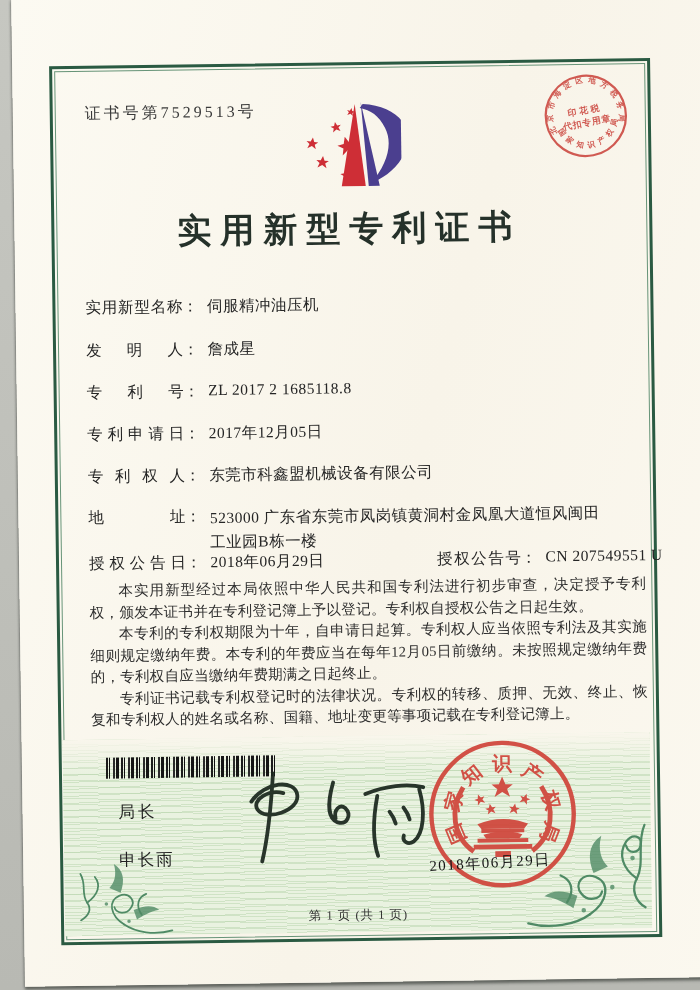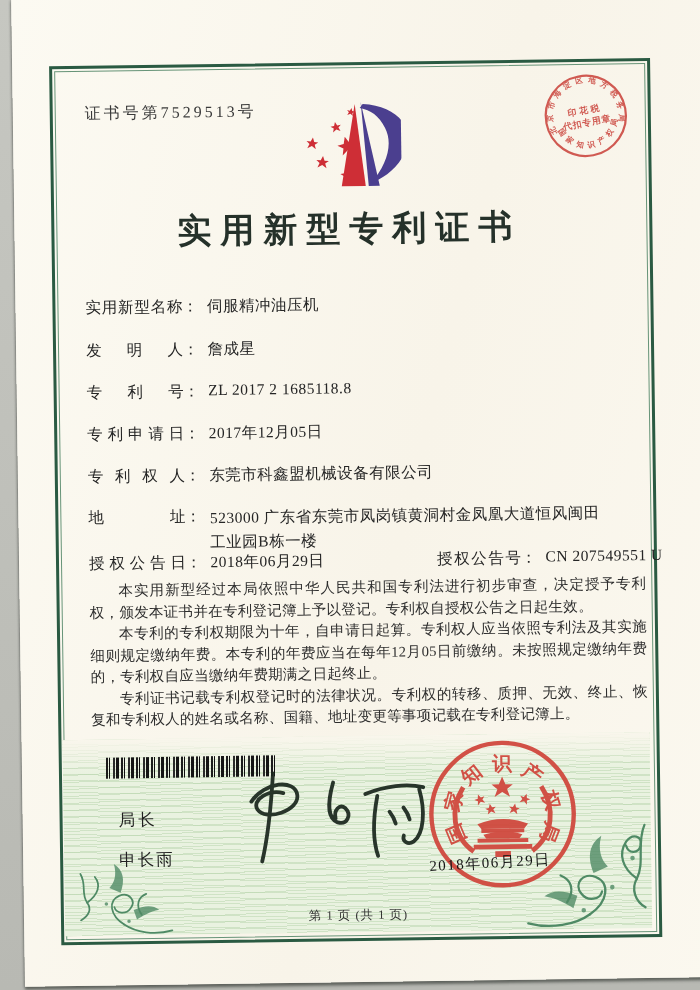--- a/index.html
+++ b/index.html
@@ -27,21 +27,21 @@
   .paras p{margin:0;text-indent:2em;letter-spacing:.3px;}
   .band{position:absolute;left:41px;top:742px;width:587px;height:196px;
         background:
           repeating-linear-gradient(178deg, rgba(186,214,175,.55) 0 1px, rgba(233,242,224,.0) 1px 7px),
           repeating-linear-gradient(182deg, rgba(186,214,175,.55) 0 1px, rgba(0,0,0,0) 1px 6px),
           #e9f2e0;}
   .band::before{content:"";position:absolute;left:0;top:0;width:100%;height:34px;
         background:linear-gradient(#f9f6ec,rgba(249,246,236,0));}
   .barcode{position:absolute;left:84px;top:760px;width:172px;height:21px;
         background:repeating-linear-gradient(90deg,#1c1c1c 0 2px,rgba(0,0,0,0) 2px 3px,#101010 3px 4px,rgba(0,0,0,0) 4px 7px,#2a2a2a 7px 9px,rgba(0,0,0,0) 9px 10px,#151515 10px 13px,rgba(0,0,0,0) 13px 15px);}
-  .signer-title{position:absolute;left:96px;top:804px;font-size:16.5px;letter-spacing:3px;color:#1f1f1f;margin-top:8px;}
+  .signer-title{position:absolute;left:96px;top:804px;font-size:16.5px;letter-spacing:3px;color:#1f1f1f;}
   .signer-name{position:absolute;left:96px;top:852px;font-size:16.5px;letter-spacing:2px;color:#1f1f1f;}
   .signature{position:absolute;left:185px;top:772px;width:225px;height:105px;}
   .seal{position:absolute;left:402px;top:744px;width:156px;height:156px;opacity:.93;}
   .seal text{fill:#d0453b;font-weight:bold;}
   .seal-date{position:absolute;left:406px;top:860px;width:180px;font-size:15px;letter-spacing:1.5px;
         color:#141414;transform:rotate(-2.5deg);}
   .footer{position:absolute;left:37px;top:913px;width:595px;text-align:center;font-size:12.5px;
         letter-spacing:1px;color:#333;}
   .stamp{position:absolute;left:524px;top:76px;width:98px;height:98px;transform:rotate(-10deg);opacity:.9;}
   .stamp text{fill:#cc4a42;}

